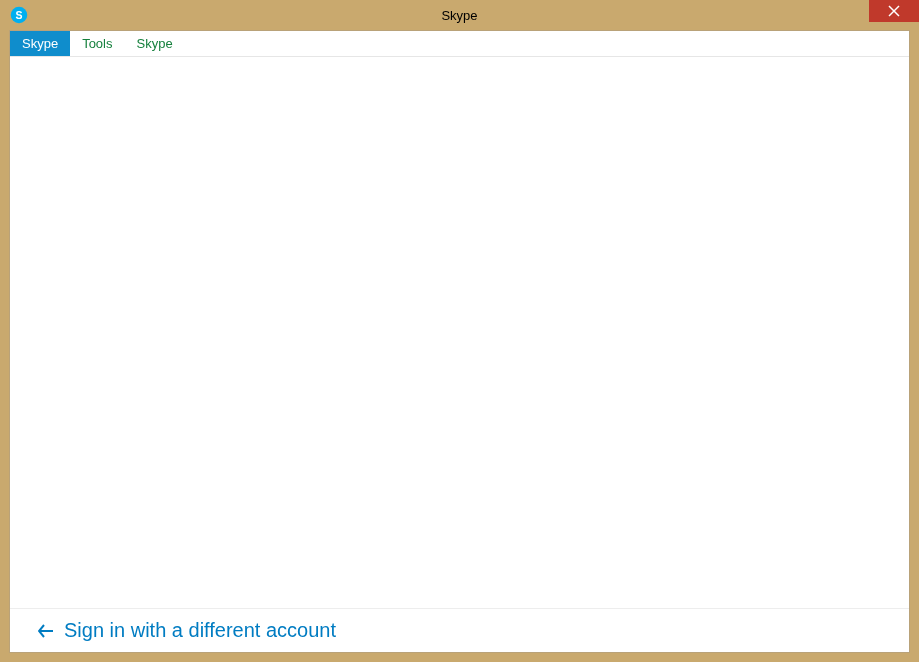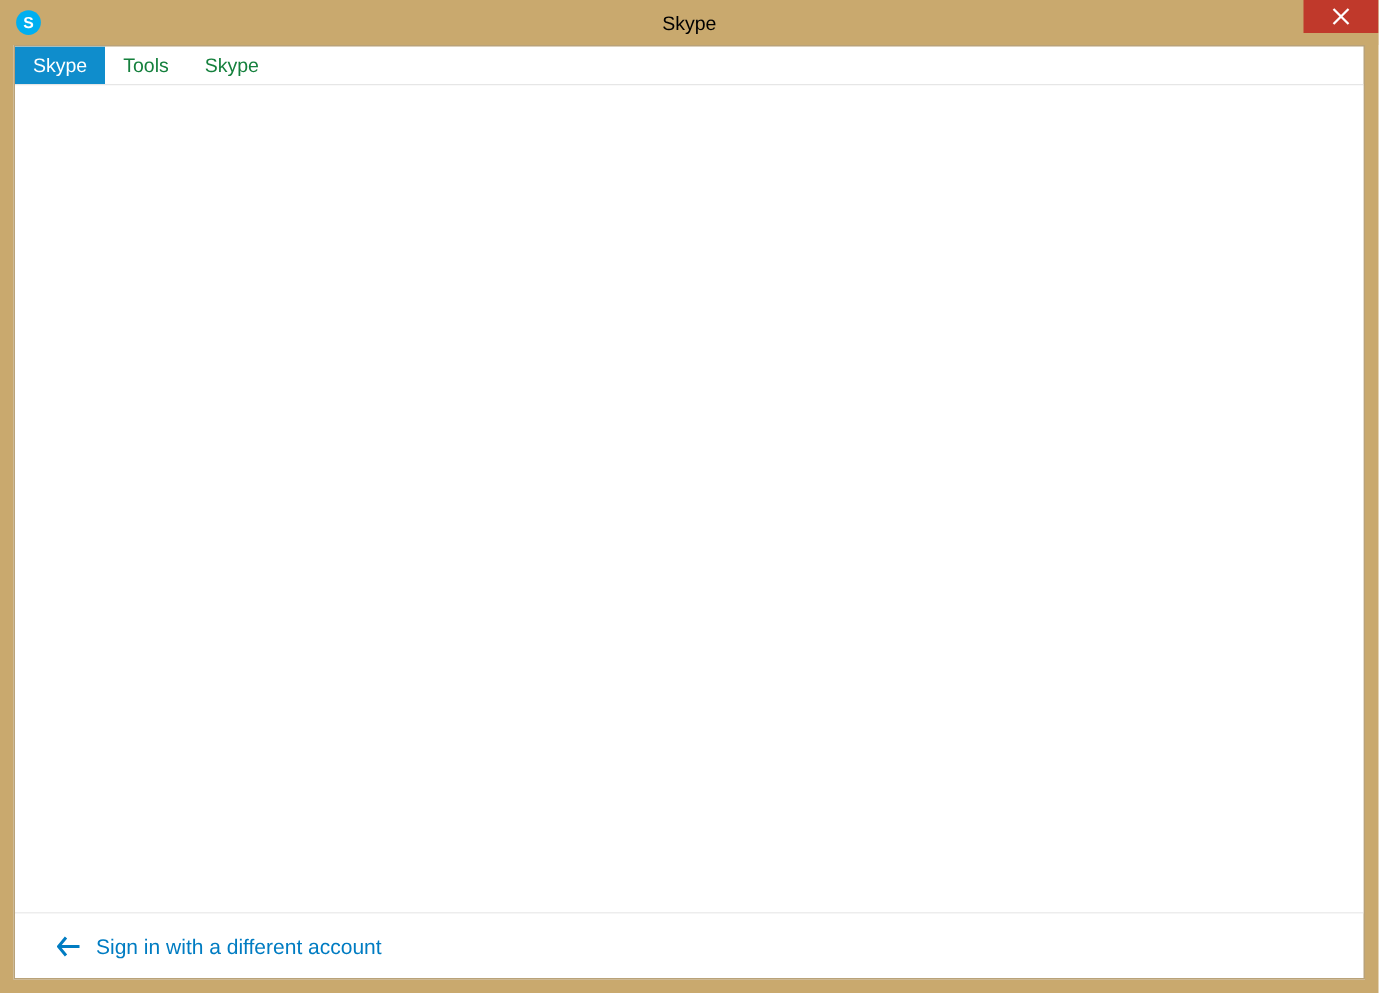--- a/index.html
+++ b/index.html
@@ -74,21 +74,21 @@
       height: 44px;
       border-top: 1px solid #ededed;
       display: flex;
       align-items: center;
       padding-left: 28px;
     }
     .footer .link {
       display: flex;
       align-items: center;
       color: #007cc2;
-      font-size: 14px;
+      font-size: 20px;
       cursor: pointer;
     }
     .footer .link .arrow {
       margin-right: 10px;
       display: flex; align-items: center;
     }
   </style>
 </head>
 <body>
 

